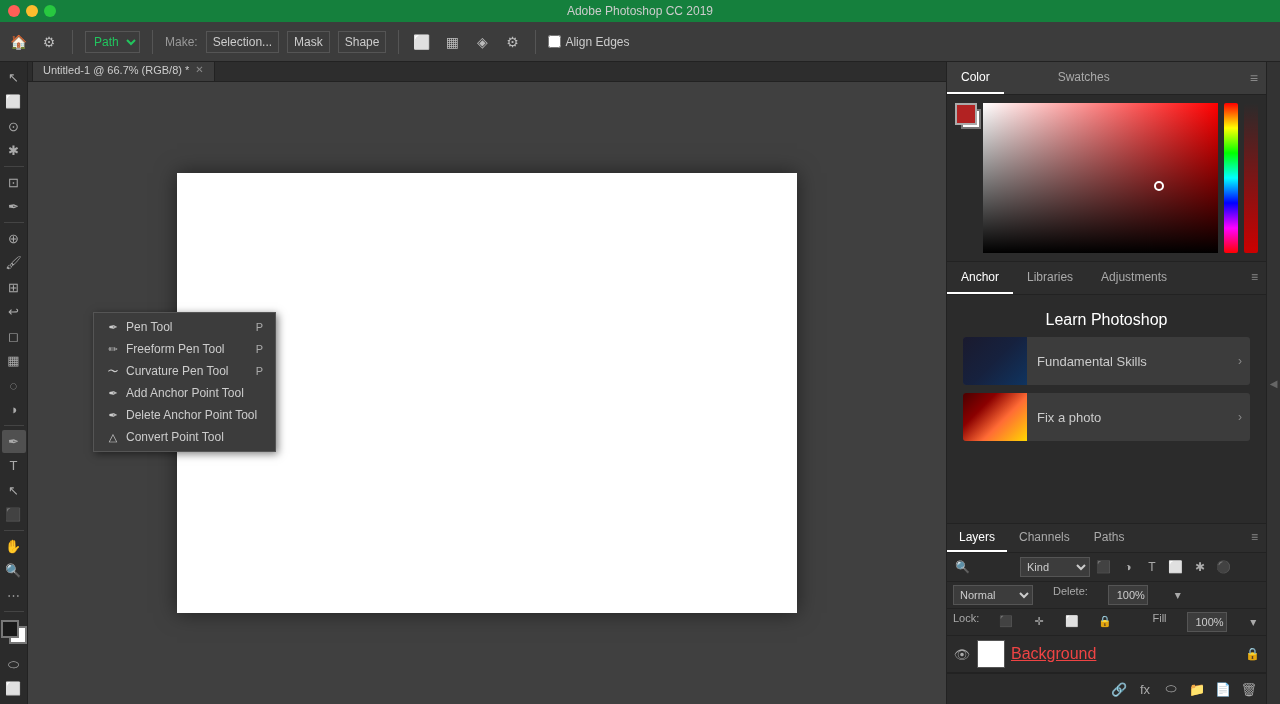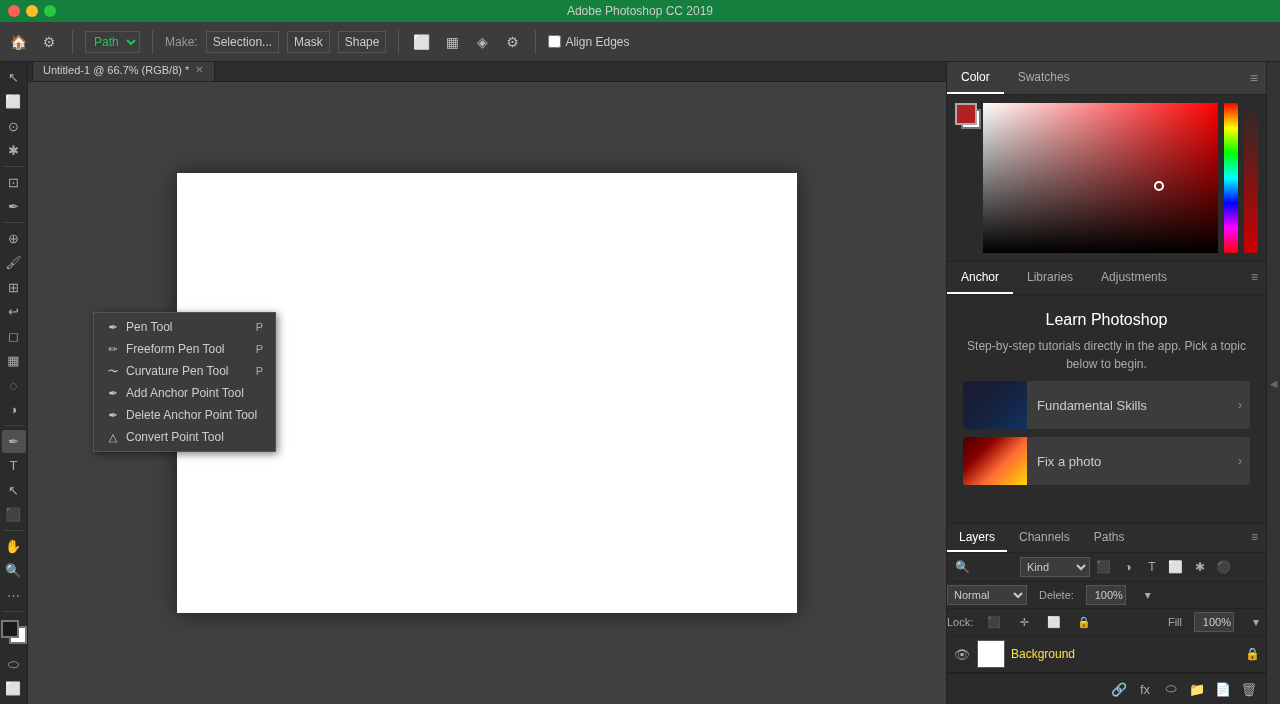--- a/index.html
+++ b/index.html
@@ -208,20 +208,21 @@
       background: #2b2b2b;
       border-left: 1px solid #222;
       display: flex;
       flex-direction: column;
     }
     .panel-tabs {
       display: flex;
       background: #3c3c3c;
       border-bottom: 1px solid #222;
       position: relative;
+      gap: 40px;
     }
     .panel-tab {
       padding: 8px 14px;
       font-size: 12px;
       color: #aaa;
       cursor: pointer;
       border-bottom: 2px solid transparent;
     }
     .panel-tab.active { color: #fff; border-bottom: 2px solid #fff; }
     .panel-collapse { position: absolute; right: 8px; top: 50%; transform: translateY(-50%); color: #888; cursor: pointer; font-size: 14px; }
@@ -321,24 +322,24 @@
       width: 20px;
       height: 20px;
       display: flex;
       align-items: center;
       justify-content: center;
       color: #aaa;
       cursor: pointer;
       font-size: 12px;
     }
     .lock-row {
-      padding: 3px 0;
-      display: flex;
-      align-items: center;
-      gap: 12px;
+      padding: 3px 6px;
+      display: flex;
+      align-items: flex-start;
+      gap: 20px;
       border-bottom: 1px solid #222;
       font-size: 11px;
       color: #aaa;
     }
     .lock-icon-btn {
       width: 18px;
       height: 18px;
       display: flex;
       align-items: center;
       justify-content: center;
@@ -355,21 +356,21 @@
       border-bottom: 1px solid #222;
     }
     .layer-eye { width: 18px; text-align: center; color: #aaa; cursor: pointer; font-size: 13px; }
     .layer-thumb {
       width: 28px;
       height: 28px;
       border: 1px solid #555;
       background: white;
       flex-shrink: 0;
     }
-    .layer-name { flex: 1; font-size: 12px; color: #fde047; }
+    .layer-name { flex: 1; font-size: 16px; color: #ef4444; text-decoration: underline; }
     .layer-lock { color: #888; font-size: 12px; }
     .layers-footer {
       display: flex;
       justify-content: flex-end;
       padding: 4px 6px;
       gap: 4px;
       border-top: 1px solid #222;
     }
     .layers-footer-btn {
       width: 22px;
@@ -612,21 +613,20 @@
 
     <div class="learn-panel">
       <div class="learn-tabs">
         <div class="learn-tab active">Anchor</div>
         <div class="learn-tab">Libraries</div>
         <div class="learn-tab">Adjustments</div>
         <div class="learn-panel-collapse">≡</div>
       </div>
       <div class="learn-content">
         <div class="learn-title">Learn Photoshop</div>
-        <div class="learn-subtitle">Step-by-step tutorials directly in the app. Pick a topic below to begin.</div>
         <div class="learn-card">
           <div class="learn-card-thumb thumb-dark"></div>
           <span class="learn-card-title">Fundamental Skills</span>
           <span class="learn-card-arrow">›</span>
         </div>
         <div class="learn-card">
           <div class="learn-card-thumb thumb-flowers"></div>
           <span class="learn-card-title">Fix a photo</span>
           <span class="learn-card-arrow">›</span>
         </div>

